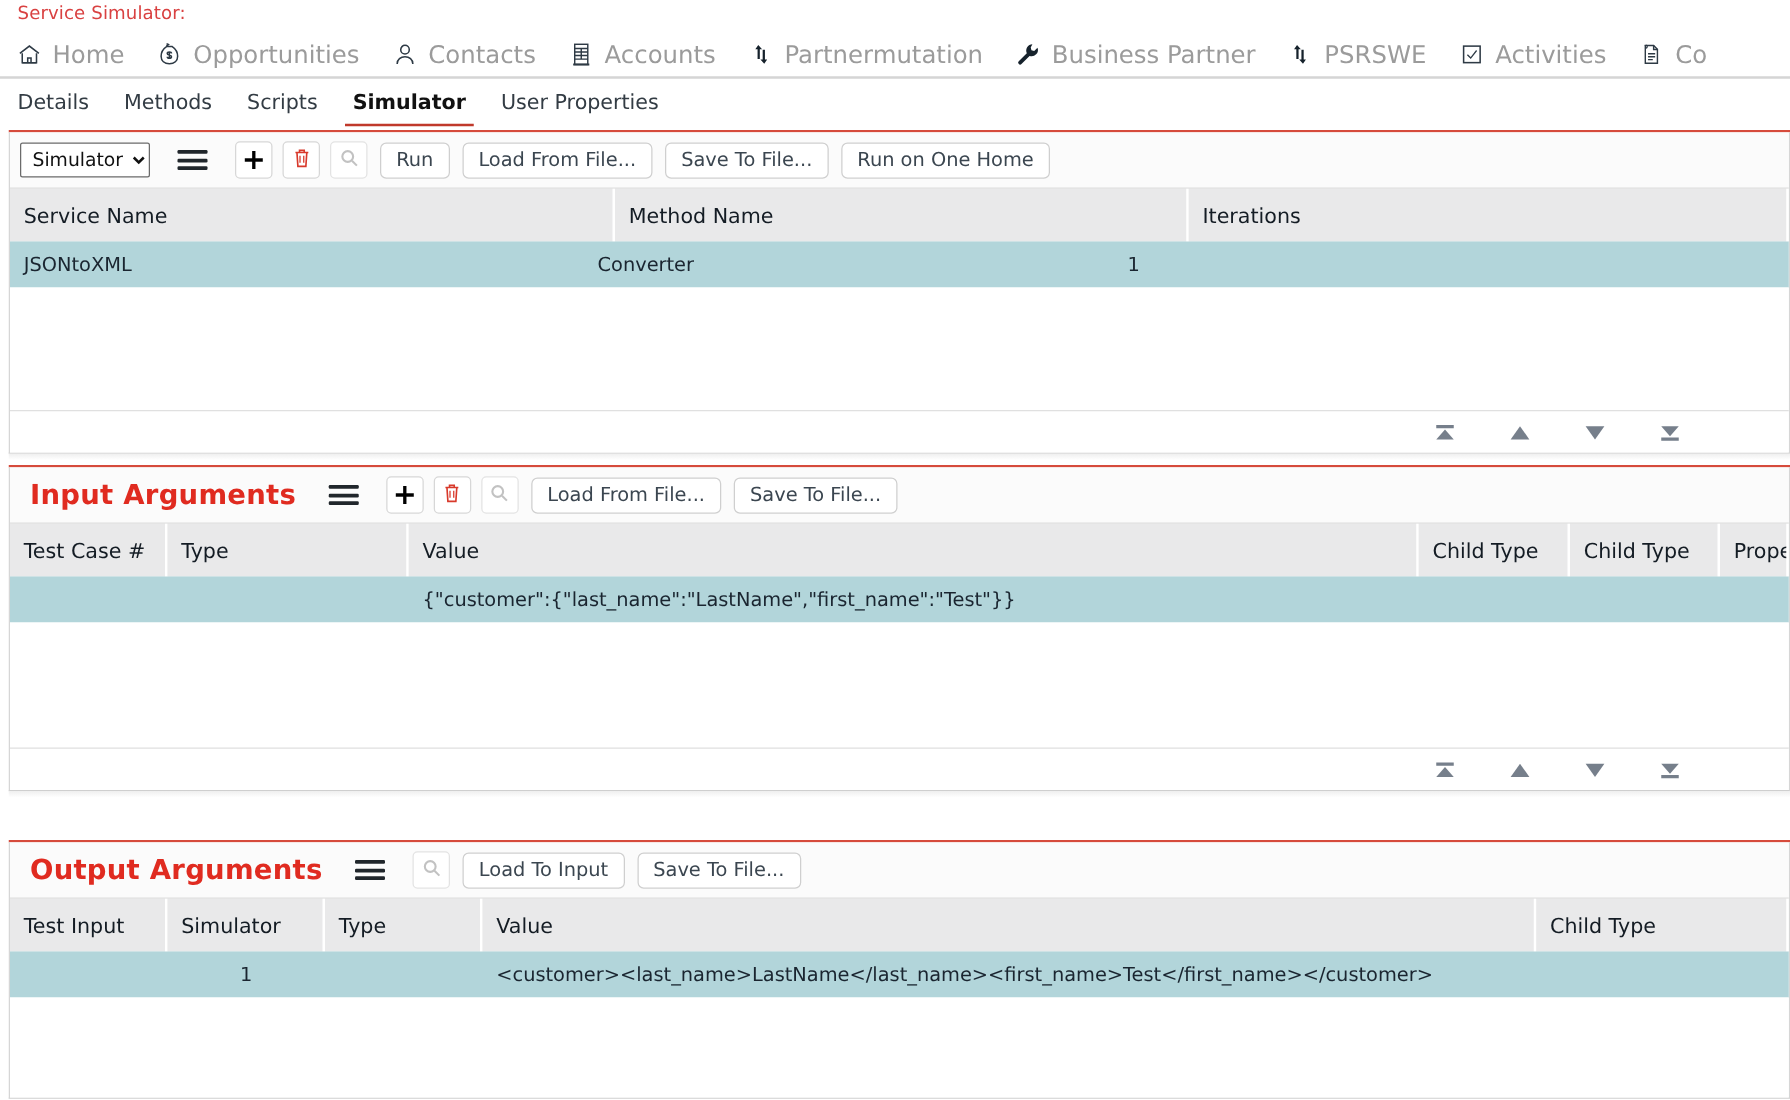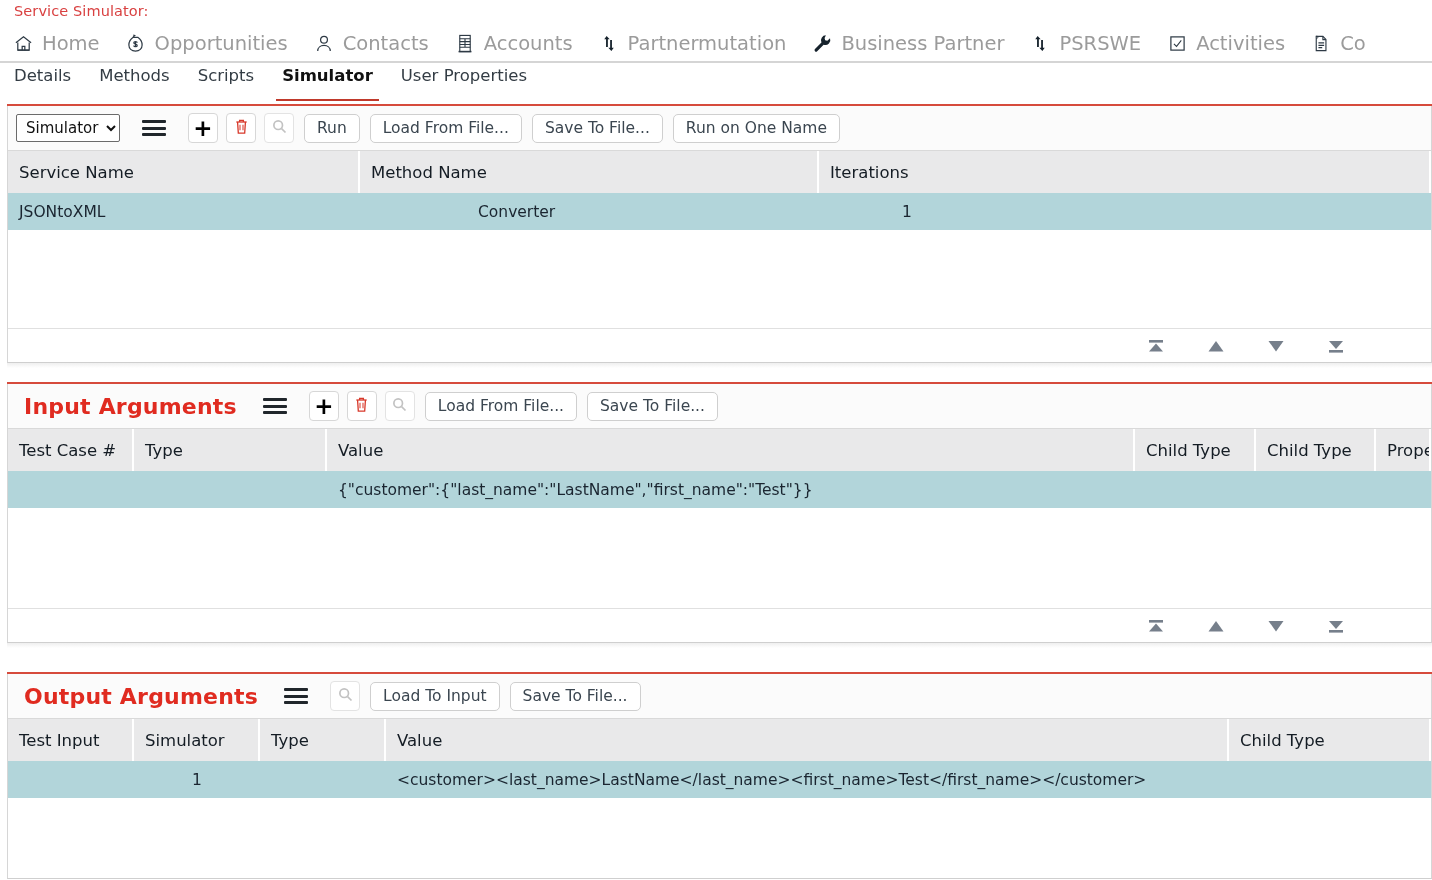--- a/index.html
+++ b/index.html
@@ -37,21 +37,21 @@
   }
 
   
   #sub-tabs {
     position: absolute; left: 0; top: 64px; width: 1432px; height: 35px;
     display: flex; align-items: flex-start; background: #ffffff;
   }
   .sub-tab {
     position: relative; height: 33px; padding: 2px 14px 0 14px;
     font-size: 16.5px; color: #333c44; cursor: pointer;
-    display: flex; align-items: flex-start;
+    display: flex; align-items: center;
   }
   .sub-tab.active { font-weight: bold; color: #111111; }
   .sub-tab.active::after {
     content: ""; position: absolute; left: 8px; right: 8px; bottom: -4px;
     height: 2.5px; background: #c0392b;
   }
 
   
   .panel { position: absolute; left: 7px; width: 1425px; background: #ffffff; }
   .panel-rule { height: 2px; background: #d64b3c; width: 100%; }
@@ -308,27 +308,27 @@
       <div class="txt-btn">
         <span>Run</span>
       </div>
       <div class="txt-btn">
         <span>Load From File...</span>
       </div>
       <div class="txt-btn">
         <span>Save To File...</span>
       </div>
       <div class="txt-btn">
-        <span>Run on One Name</span>
+        <span>Run on One Home</span>
       </div>
     </div>
 
     <div class="grid">
       <div class="grid-head">
-        <div class="cell" style="width:352px">Service Name</div>
+        <div class="cell" style="width:484px">Service Name</div>
         <div class="cell" style="width:459px">Method Name</div>
         <div class="cell" style="flex:1">Iterations</div>
       </div>
       <div class="grid-row">
         <div class="cell" style="width:459px">JSONtoXML</div>
         <div class="cell" style="width:424px">Converter</div>
         <div class="cell" style="flex:1">1</div>
       </div>
       <div class="grid-filler" style="height:98px"></div>
     </div>
@@ -355,21 +355,21 @@
             <path d="M10 11 3 3h14z"></path>
             <rect x="3" y="12" width="14" height="2.6"></rect>
           </svg>
       </div>
     </div>
 
   </div>
   <div class="shadow-strip"></div>
 </div>
 
-<div class="panel" id="panel-input" style="top:382px;">
+<div class="panel" id="panel-input" style="top:372px;">
   <div class="panel-rule"></div>
   <div class="panel-body">
 
     <div class="toolbar">
       <div class="panel-heading">Input Arguments</div>
       <div class="tb-gap-md"></div>
       <div class="hamburger">
         <span></span>
           <span></span>
           <span></span>

